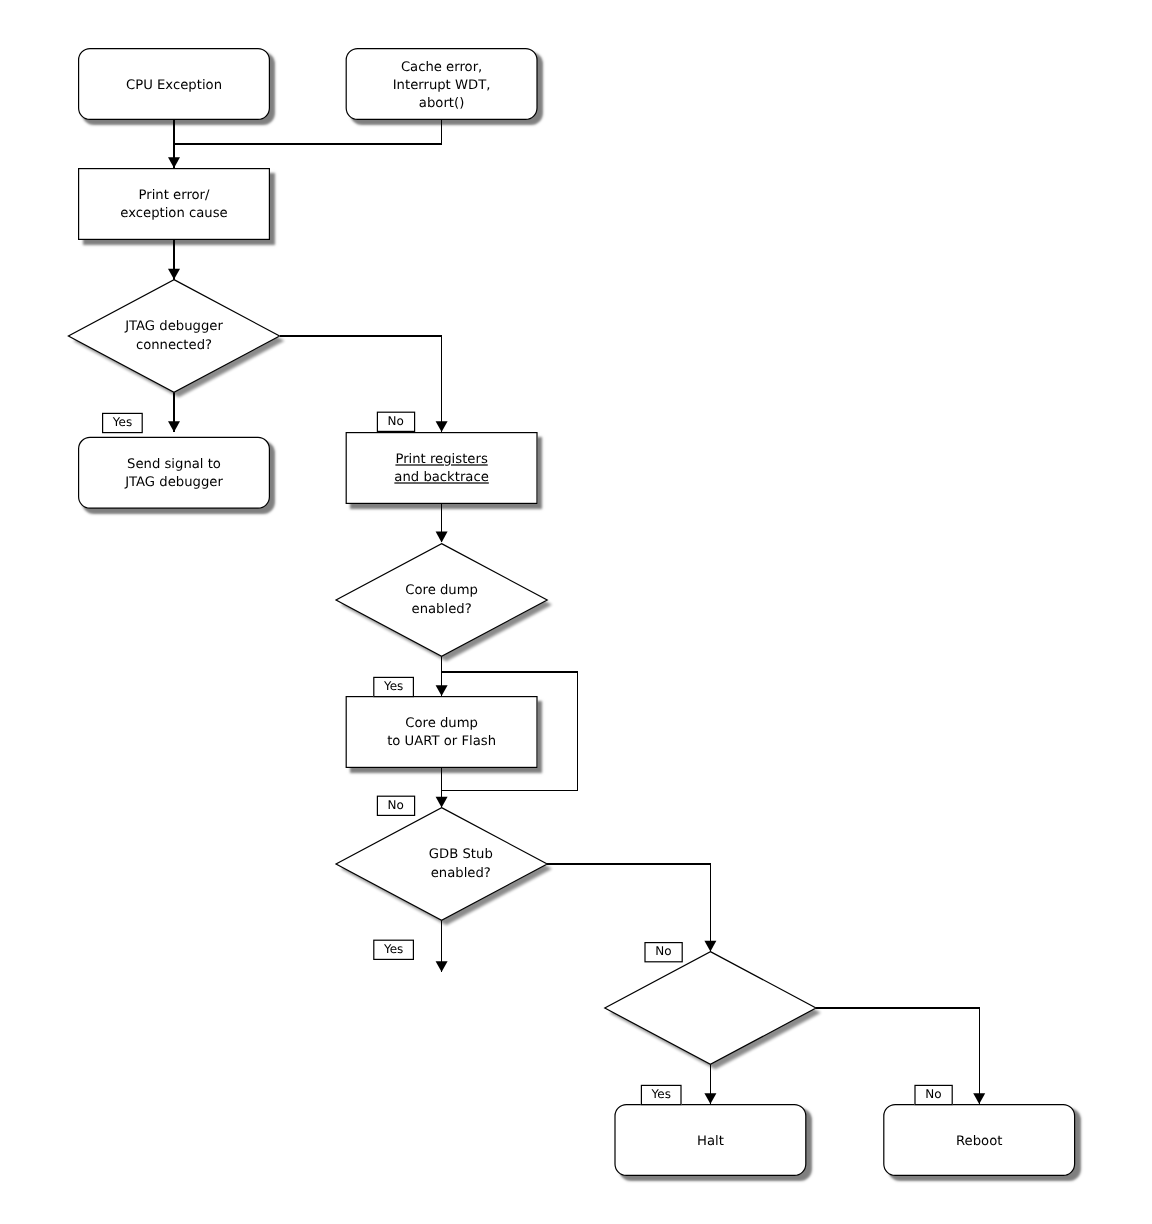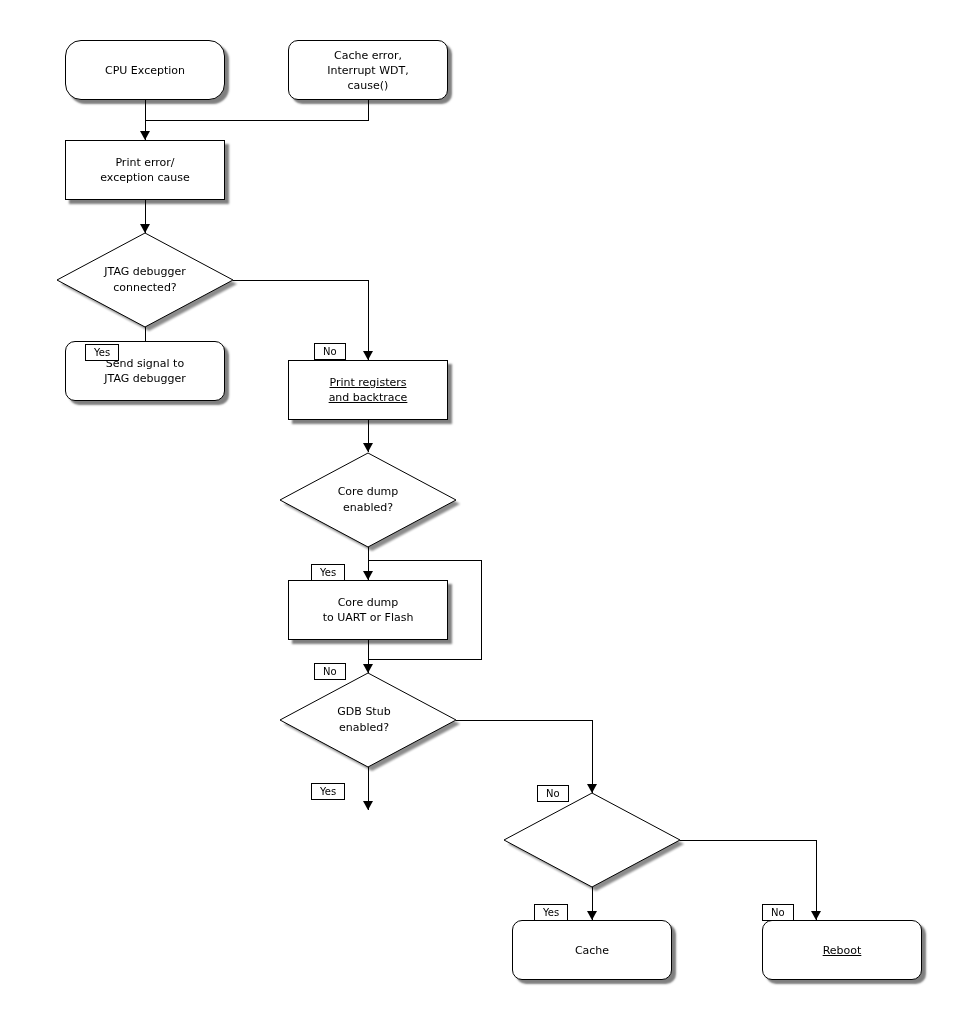--- a/index.html
+++ b/index.html
@@ -102,40 +102,40 @@
     <polygon class="dshadow" filter="url(#blur1)" transform="translate(4,4)" points="368,453 456,500 368,547 280,500"></polygon>
     <polygon class="dshadow" filter="url(#blur1)" transform="translate(4,4)" points="368,673 456,720 368,767 280,720"></polygon>
     <polygon class="dshadow" filter="url(#blur1)" transform="translate(4,4)" points="592,793 680,840 592,887 504,840"></polygon>
 
     <polygon class="diamond" points="145,233 233,280 145,327 57,280"></polygon>
     <polygon class="diamond" points="368,453 456,500 368,547 280,500"></polygon>
     <polygon class="diamond" points="368,673 456,720 368,767 280,720"></polygon>
     <polygon class="diamond" points="592,793 680,840 592,887 504,840"></polygon>
   </svg>
 
-  <div class="node round" style="left:65px; top:40px;border-radius:16px;">CPU Exception</div>
+  <div class="node round" style="left:65px; top:40px;">CPU Exception</div>
   <div class="node round" style="left:288px; top:40px;">Cache error,
 Interrupt WDT,
-cause()</div>
+abort()</div>
   <div class="node" style="left:65px; top:140px;">Print error/
 exception cause</div>
-  <div class="node round" style="left:65px; top:341px;">Send signal to
+  <div class="node round" style="left:65px; top:364px;">Send signal to
 JTAG debugger</div>
   <div class="node" style="left:288px; top:360px;text-decoration:underline;">Print registers
 and backtrace</div>
   <div class="node" style="left:288px; top:580px;">Core dump
 to UART or Flash</div>
-  <div class="node round" style="left:512px; top:920px;">Cache</div>
-  <div class="node round" style="left:762px; top:920px;text-decoration:underline;">Reboot</div>
+  <div class="node round" style="left:512px; top:920px;">Halt</div>
+  <div class="node round" style="left:736px; top:920px;">Reboot</div>
 
   <div class="dlabel" style="left:57px; top:233px; width:176px; height:94px;">JTAG debugger
 connected?</div>
   <div class="dlabel" style="left:280px; top:453px; width:176px; height:94px;">Core dump
 enabled?</div>
-  <div class="dlabel" style="left:276px; top:673px; width:176px; height:94px;">GDB Stub
+  <div class="dlabel" style="left:296px; top:673px; width:176px; height:94px;">GDB Stub
 enabled?</div>
 
   <div class="elabel" style="left:85px; top:344px;">Yes</div>
   <div class="elabel" style="left:314px; top:343px;">No</div>
   <div class="elabel" style="left:311px; top:564px;">Yes</div>
   <div class="elabel" style="left:314px; top:663px;">No</div>
   <div class="elabel" style="left:311px; top:783px;">Yes</div>
   <div class="elabel" style="left:537px; top:785px;">No</div>
   <div class="elabel" style="left:534px; top:904px;">Yes</div>
   <div class="elabel" style="left:762px; top:904px;">No</div>

